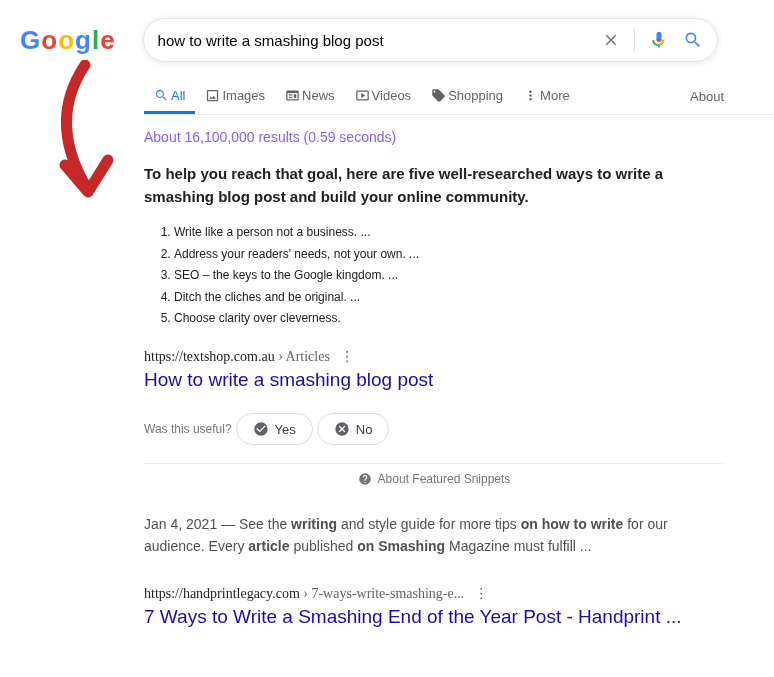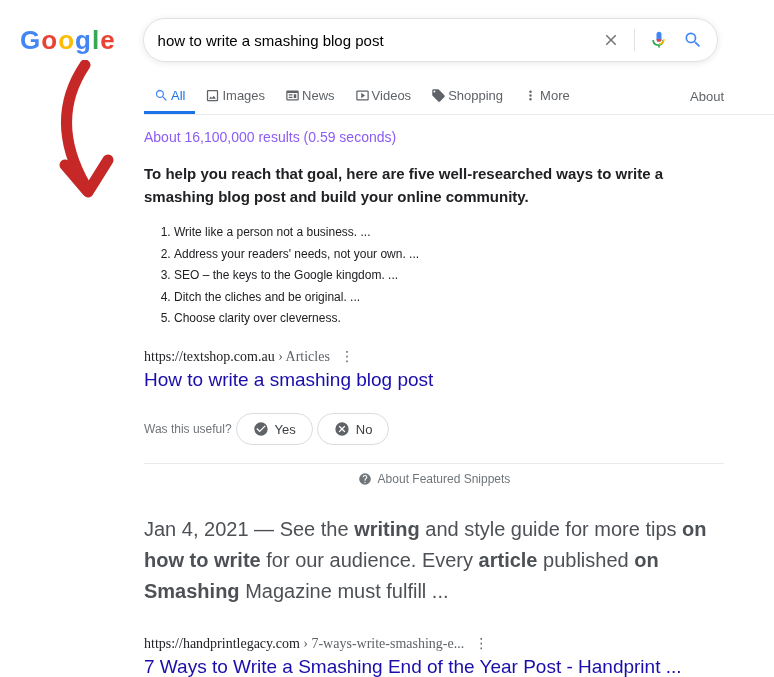--- a/index.html
+++ b/index.html
@@ -19,21 +19,21 @@
 .stats { color: #8b5cf6; font-size: 14px; margin: 14px 0 18px; }
 .snippet-title { font-size: 15px; font-weight: bold; line-height: 1.5; margin-bottom: 14px; }
 .snippet-list { margin-left: 30px; font-size: 12px; line-height: 1.8; color: #202124; }
 .url { color: #202124; font-size: 14px; margin-top: 18px; font-family: Liberation Serif, serif; }
 .url .path { color: #5f6368; }
 .result-title { color: #1a0dab; font-size: 19px; margin-top: 4px; }
 .feedback { display: flex; align-items: center; gap: 4px; color: #70757a; font-size: 12px; margin-top: 22px; }
 .fb-btn { border: 1px solid #dadce0; border-radius: 18px; padding: 7px 16px; display: flex; align-items: flex-end; gap: 6px; color: #3c4043; font-size: 13px; cursor: pointer; }
 .about { display: flex; justify-content: center; align-items: center; gap: 6px; color: #70757a; font-size: 12px; margin-top: 18px; border-top: 1px solid #ebebeb; padding-top: 8px; }
 .result { margin-top: 28px; }
-.result .desc { font-size: 20px; color: #4d5156; line-height: 1.55; margin-top: 4px; }
+.result .desc { font-size: 14px; color: #4d5156; line-height: 1.55; margin-top: 4px; }
 .result .desc b { color: #4d5156; font-weight: bold; }
 .more-dots { color: #5f6368; cursor: pointer; margin-left: 10px; }
 .arrow-annotation { position: absolute; left: 30px; top: 60px; pointer-events: none; }
 svg { display: block; }
 </style>
 </head>
 <body>
 
 <div class="header">
   <div class="logo">

